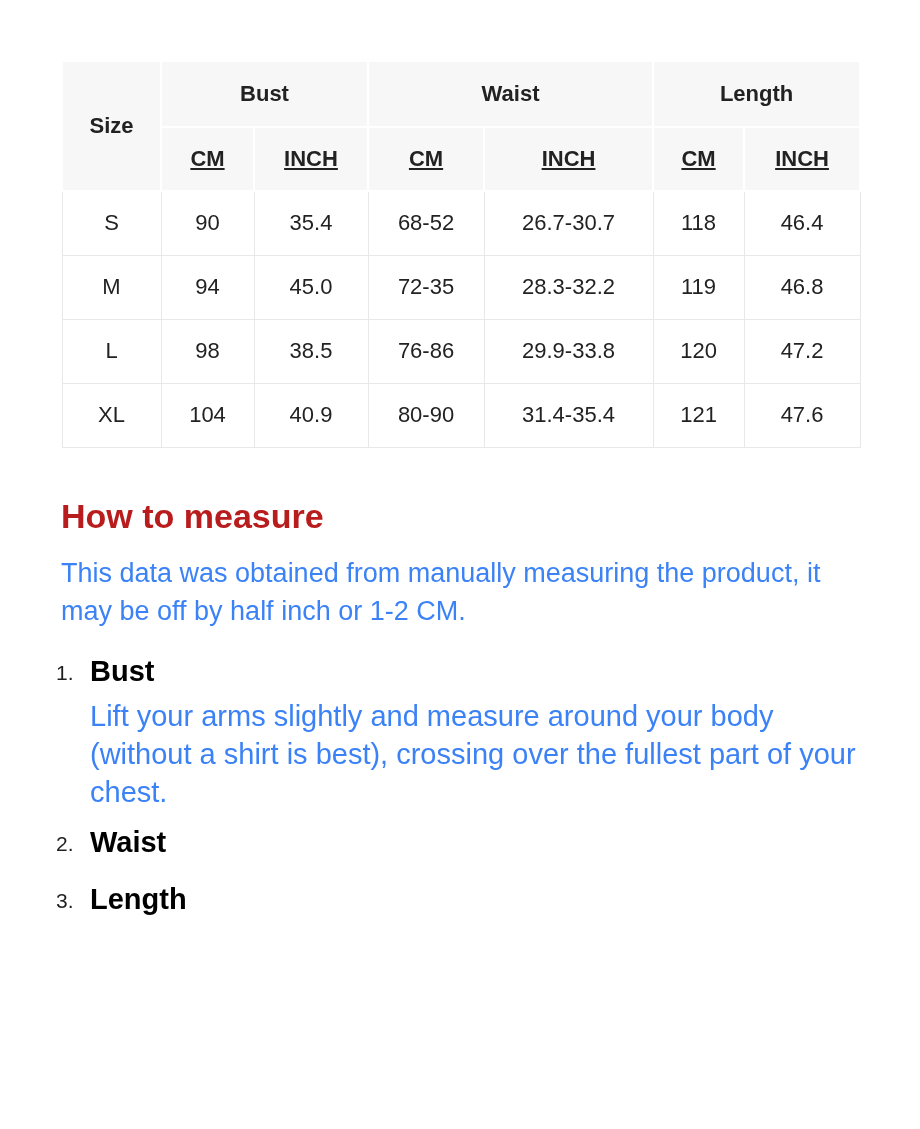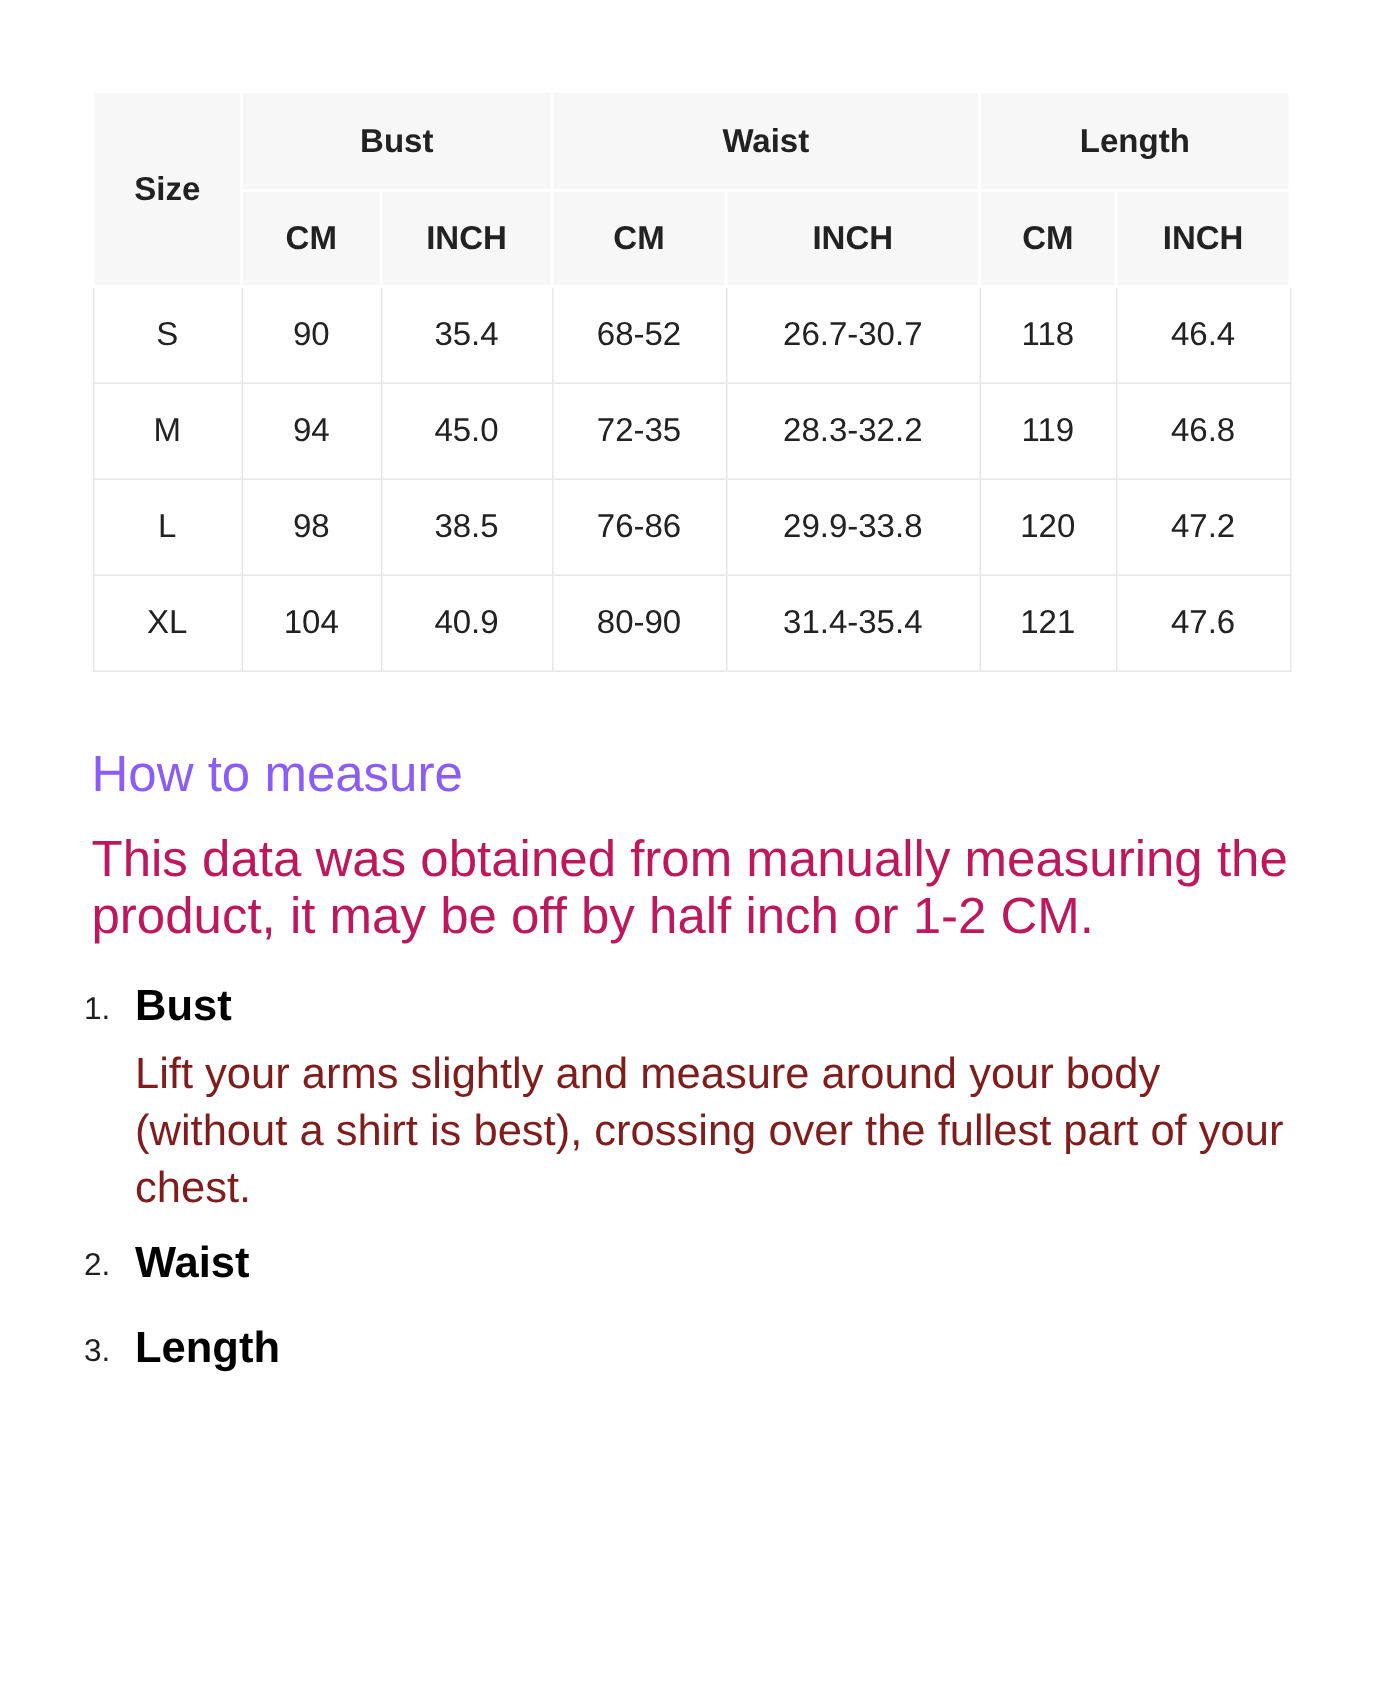--- a/index.html
+++ b/index.html
@@ -27,47 +27,47 @@
   table.size-table thead th {
     background: #f7f7f8;
     border: 2px solid #ffffff;
     font-size: 22px;
     font-weight: 700;
     color: #222222;
     text-align: center;
     padding: 0;
   }
   table.size-table thead tr.group-row th { height: 66px; }
-  table.size-table thead tr.units-row th { height: 64px; }
+  table.size-table thead tr.units-row th { height: 64px; text-decoration: underline; }
   table.size-table tbody td {
     border: 1px solid #e8e8e9;
     background: #ffffff;
     height: 64px;
     font-size: 22px;
     font-weight: 400;
     color: #222222;
     text-align: center;
     padding: 0;
   }
 
   
   .measure-section { margin-top: 49px; }
   .measure-heading {
     margin: 0 0 18px 0;
     font-size: 34px;
-    font-weight: 400;
-    color: #8b5cf6;
+    font-weight: 700;
+    color: #b91c1c;
     line-height: 1.15;
   }
   .measure-intro {
     margin: 0 0 24px 0;
-    font-size: 34px;
+    font-size: 27px;
     line-height: 38px;
     max-width: 800px;
-    color: #be185d;
+    color: #3b82f6;
   }
   .steps { margin-left: -5px; }
   .step { display: flex; margin-bottom: 14px; }
   .step-number {
     flex: 0 0 34px;
     width: 34px;
     font-size: 21px;
     line-height: 37px;
     color: #1f1f1f;
   }
@@ -77,21 +77,21 @@
     font-size: 29px;
     font-weight: 700;
     line-height: 35px;
     color: #000000;
   }
   .step-desc {
     margin: 0;
     font-size: 29px;
     line-height: 38px;
     max-width: 768px;
-    color: #7f1d1d;
+    color: #3b82f6;
   }
 </style>
 </head>
 <body>
 
 <div class="page">
 
   <table class="size-table">
     <colgroup>
       <col style="width:99px">

